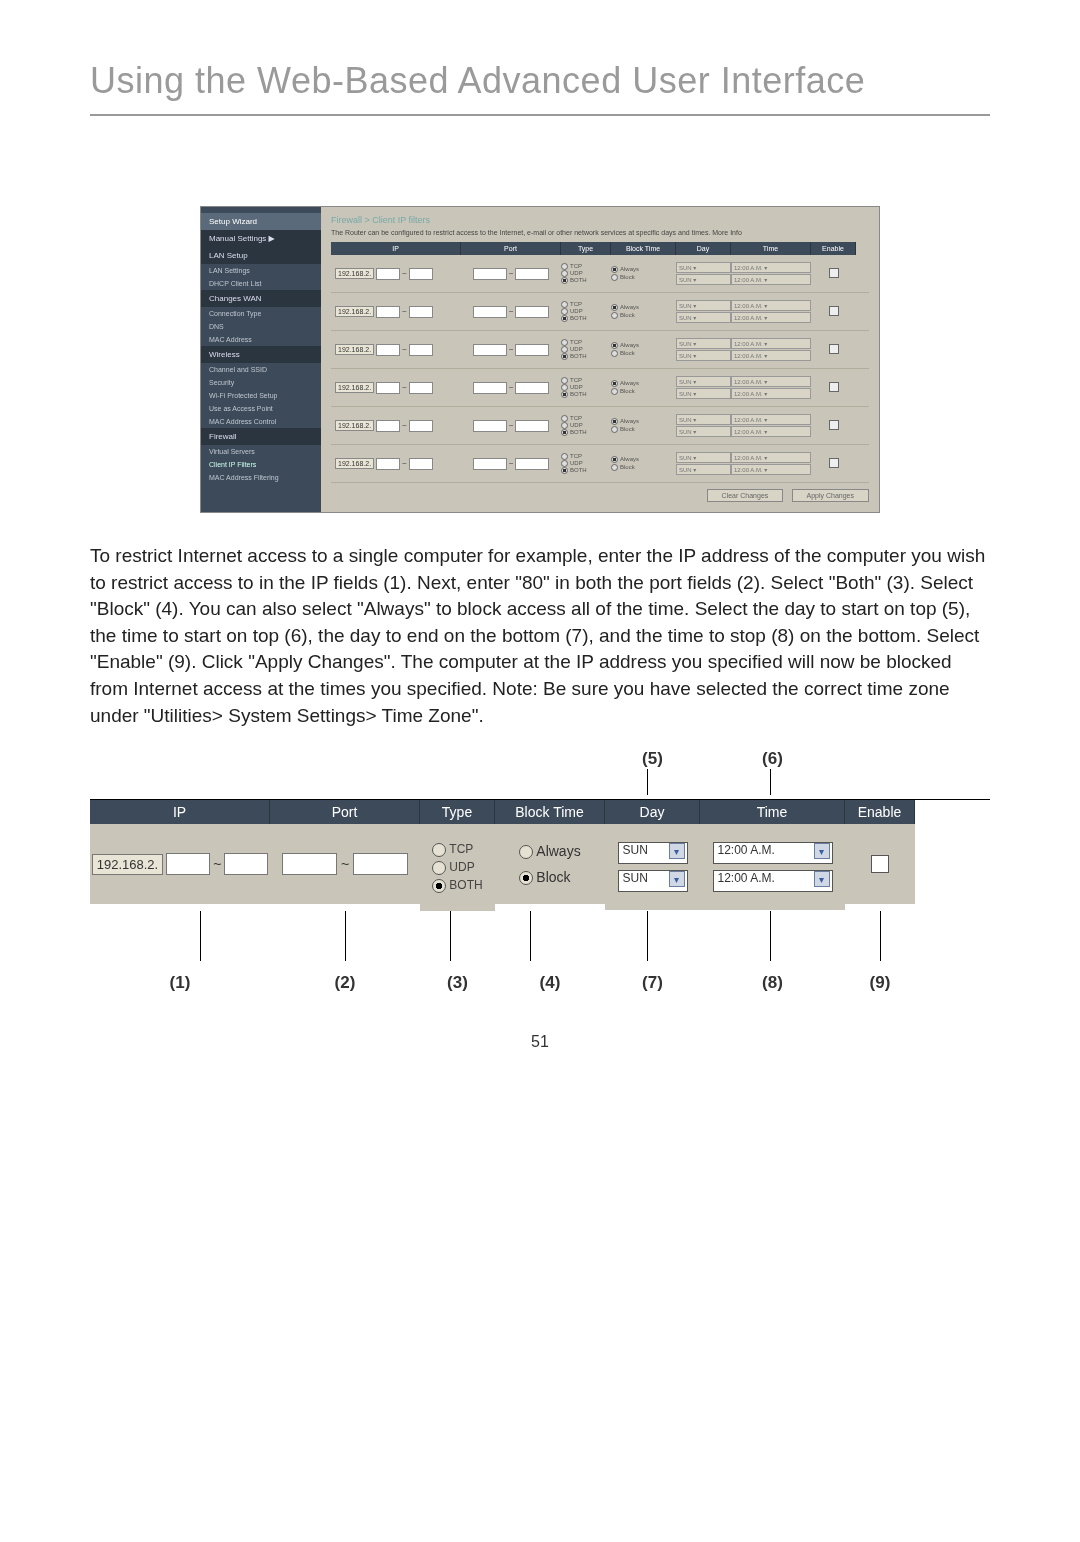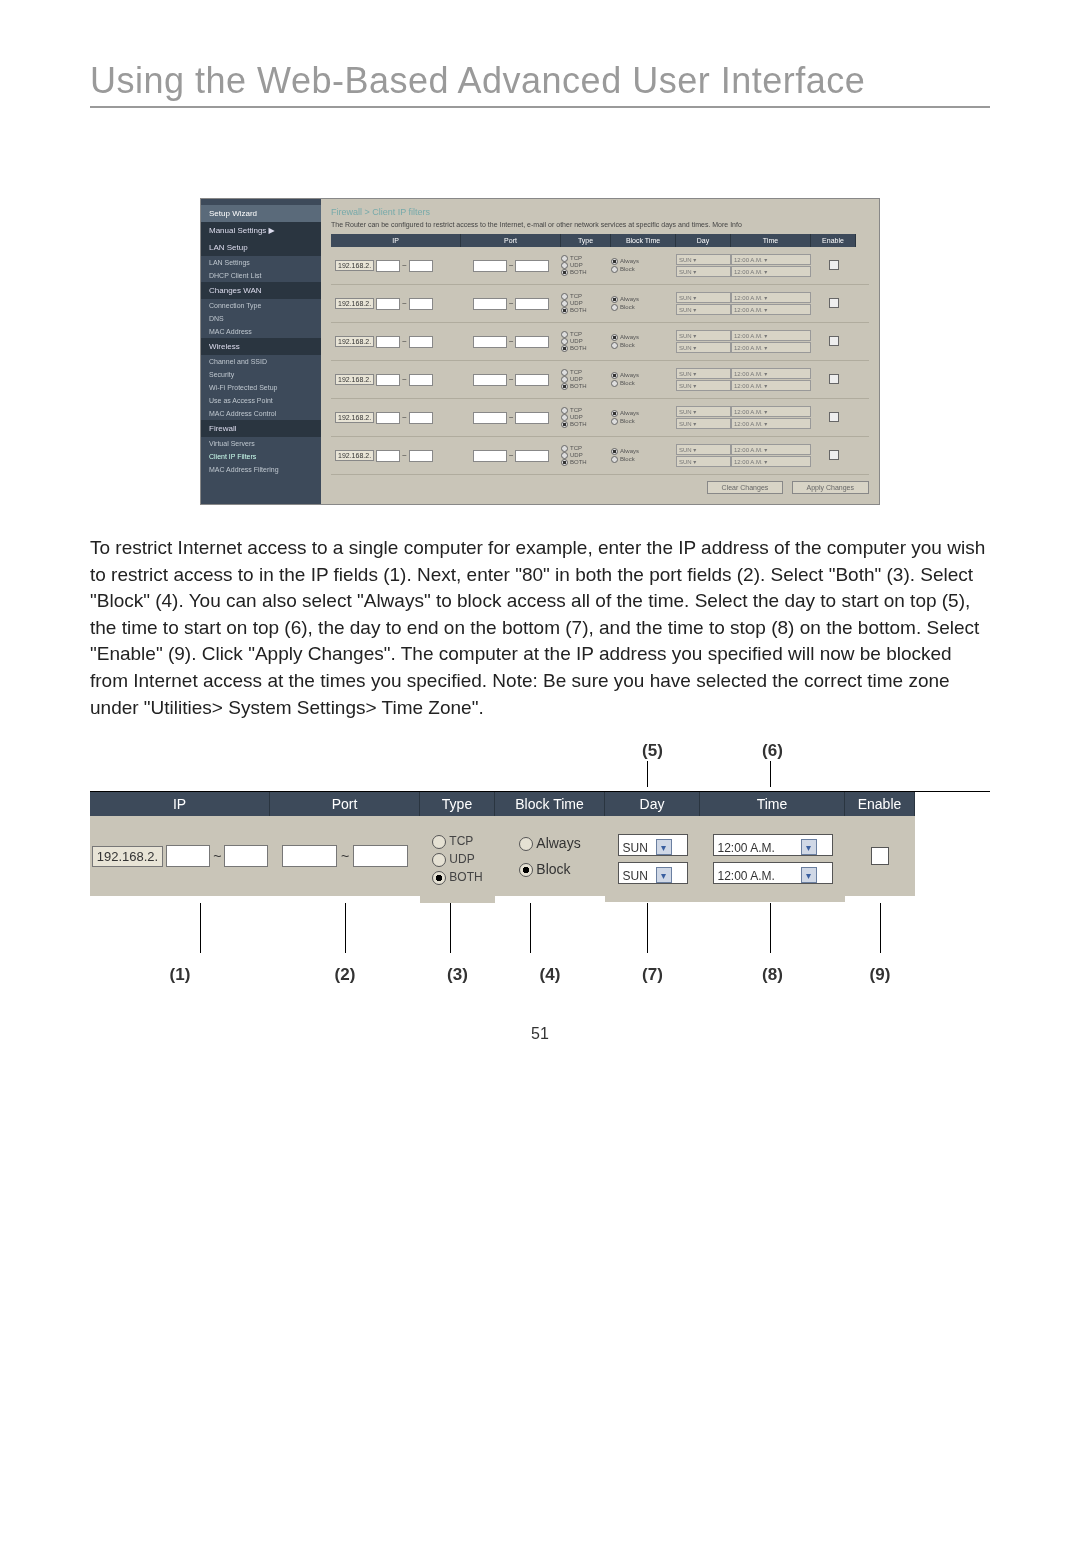--- a/index.html
+++ b/index.html
@@ -1,18 +1,18 @@
 <!DOCTYPE html>
 <html><head>
 <meta charset="utf-8">
 <style>
   * { box-sizing: border-box; margin: 0; padding: 0; }
   body { width: 1080px; height: 1542px; background: #fff; font-family: Arial, Helvetica, sans-serif; color: #333; position: relative; }
   .page { padding: 60px 90px 30px 90px; }
-  .title { font-size: 36px; color: #9a9a9a; font-weight: 400; letter-spacing: 0.5px; border-bottom: 2px solid #9a9a9a; padding-bottom: 4px; margin-bottom: 90px; }
+  .title { font-size: 36px; color: #9a9a9a; font-weight: 400; letter-spacing: 0.5px; border-bottom: 2px solid #9a9a9a; padding-bottom: 12px; margin-bottom: 90px; }
   .subhead { font-weight: bold; font-size: 20px; margin-bottom: 6px; color: #222; }
   .para { font-size: 19px; line-height: 1.4; margin-bottom: 18px; color: #222; }
 
   .router-shot { width: 680px; margin: 10px auto 30px auto; border: 1px solid #888; font-size: 8px; background: #c9c5b8; }
   .rs-top { display: flex; align-items: center; background: #fff; padding: 6px 8px; }
   .rs-brand { font-weight: bold; letter-spacing: 3px; font-size: 12px; width: 120px; }
   .rs-center { flex: 1; color: #888; font-size: 11px; }
   .rs-links { font-size: 7px; color: #555; }
   .rs-body { display: flex; }
   .rs-side { width: 120px; background: #3d4a5a; color: #bfc7cf; padding: 6px 0; }
@@ -53,21 +53,21 @@
   .cell { background: #c9c5b8; padding: 18px 6px; font-size: 14px; display: flex; align-items: center; justify-content: center; min-height: 80px; }
   .col-ip { width: 180px; } .col-port { width: 150px; } .col-type { width: 75px; } .col-bt { width: 110px; } .col-day { width: 95px; } .col-time { width: 145px; } .col-en { width: 70px; }
   .ip-pref { background: #e8e4d6; border: 1px solid #777; padding: 2px 4px; font-size: 13px; }
   .ip-in, .port-in { border: 1px solid #777; background: #fff; height: 22px; font-size: 13px; }
   .ip-in { width: 44px; } .port-in { width: 55px; }
   .type-stack { display: flex; flex-direction: column; font-size: 12px; gap: 3px; color: #444; }
   .big-radio { display: inline-block; width: 14px; height: 14px; border: 1px solid #555; border-radius: 50%; margin-right: 3px; vertical-align: middle; background: #e5e1d3; }
   .big-radio.sel { background: radial-gradient(circle,#000 0 35%,#e5e1d3 40%); }
   .bt-stack { display: flex; flex-direction: column; gap: 10px; font-size: 14px; color: #333; }
   .day-stack, .time-stack { display: flex; flex-direction: column; gap: 6px; }
-  .select { display: flex; align-items: flex-end; border: 1px solid #555; background: #fff; height: 22px; font-size: 12px; padding: 0 15px 0 4px; }
+  .select { display: flex; align-items: flex-start; border: 1px solid #555; background: #fff; height: 22px; font-size: 12px; padding: 0 2px 0 4px; }
   .select .arrow { margin-left: auto; width: 16px; height: 16px; background: #d0d8e6; border: 1px solid #6a7fa0; color: #3a5fa0; display: flex; align-items: center; justify-content: center; font-size: 10px; }
   .en-cb { width: 18px; height: 18px; border: 1px solid #555; background: #fff; display: inline-block; }
 
   .callout-lines-top { position: relative; height: 26px; }
   .callout-lines-bot { position: relative; height: 60px; }
   .vline { position: absolute; width: 1px; background: #000; }
   .bot-labels { display: flex; font-size: 17px; font-weight: bold; margin-top: 2px; }
   .bot-labels span { text-align: center; }
 
   .pg-num { text-align: center; font-size: 16px; color: #333; margin-top: 40px; }

